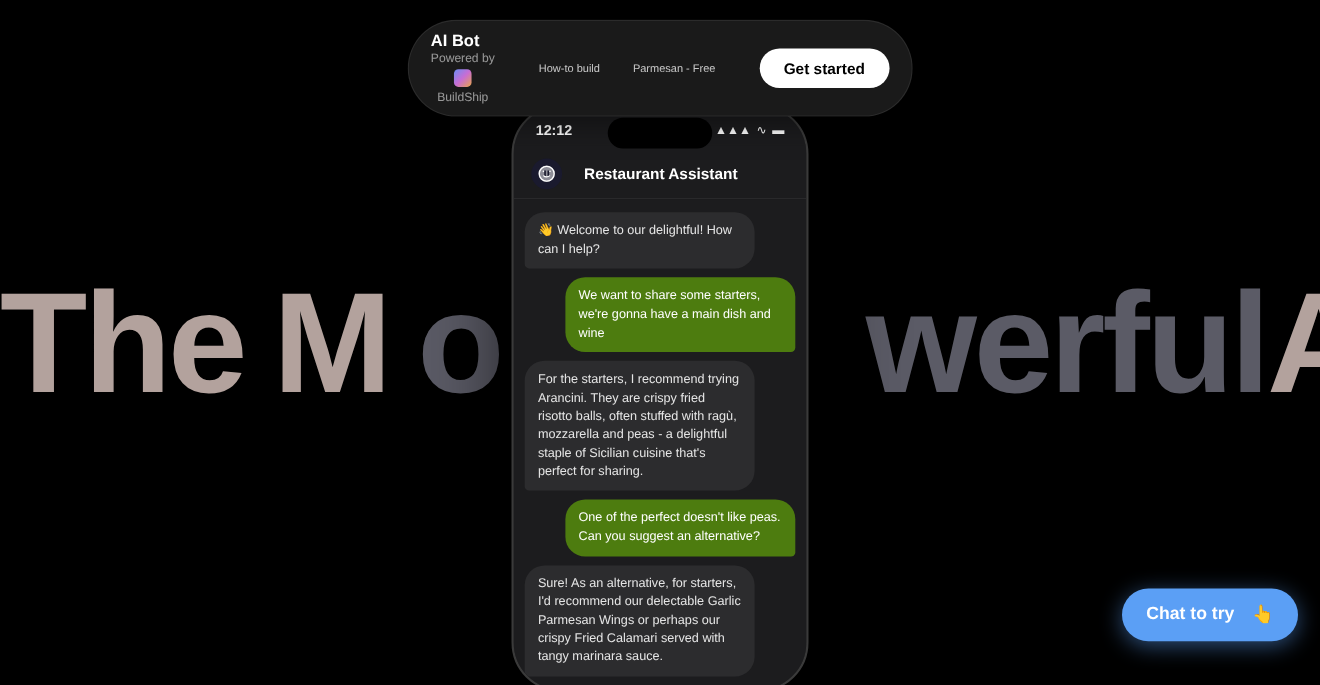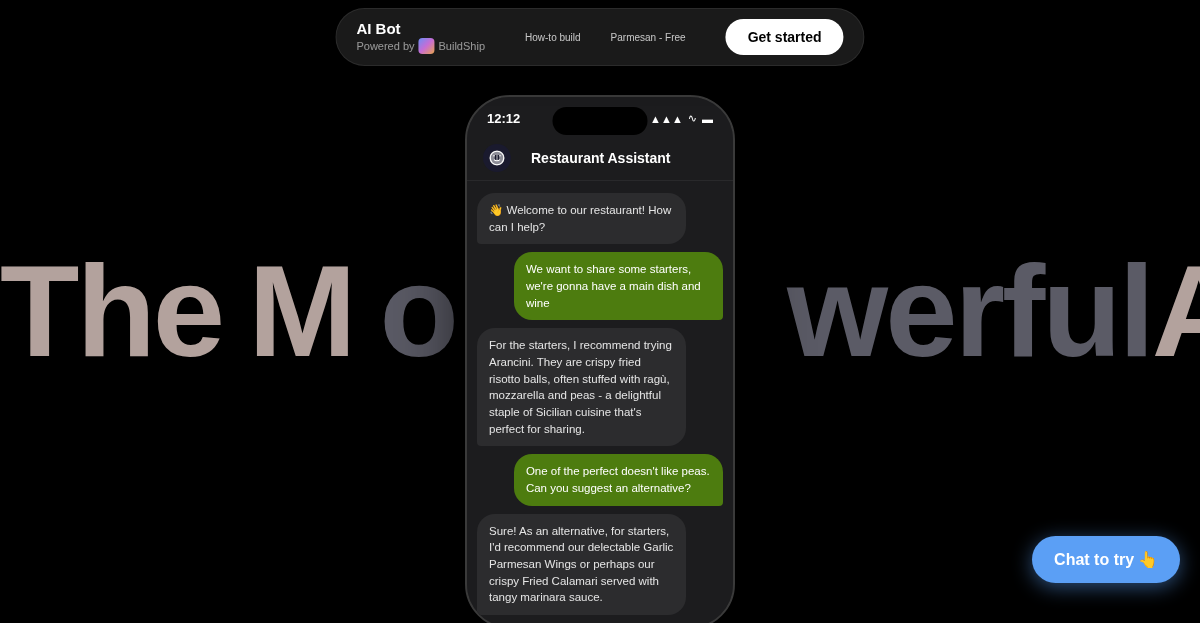--- a/index.html
+++ b/index.html
@@ -66,21 +66,21 @@
       color: rgba(210, 190, 185, 0.85);
     }
 
     .bg-line-2 .word-builder {
       color: rgba(130, 130, 145, 0.7);
     }
 
     
     .navbar {
       position: absolute;
-      top: 8px;
+      top: 18px;
       left: 50%;
       transform: translateX(-50%);
       background: #1a1a1a;
       border-radius: 50px;
       padding: 10px 20px;
       display: flex;
       align-items: center;
       gap: 40px;
       z-index: 100;
       box-shadow: 0 4px 30px rgba(0,0,0,0.5);
@@ -98,20 +98,21 @@
       color: #fff;
       line-height: 1.2;
     }
 
     .navbar-powered {
       font-size: 11px;
       color: rgba(255,255,255,0.55);
       display: flex;
       align-items: center;
       gap: 4px;
+      flex-direction: column;
     }
 
     .buildship-logo {
       width: 16px;
       height: 16px;
       border-radius: 4px;
       background: linear-gradient(135deg, #6b8df5, #c86dd4, #e8a44a);
       display: inline-block;
       flex-shrink: 0;
     }
@@ -266,21 +267,21 @@
       background: #5b9ff5;
       color: #fff;
       border: none;
       border-radius: 50px;
       padding: 14px 22px;
       font-size: 16px;
       font-weight: 600;
       cursor: pointer;
       display: flex;
       align-items: center;
-      gap: 4px;
+      gap: 16px;
       box-shadow: 0 4px 20px rgba(91,159,245,0.5);
       z-index: 100;
     }
   </style>
 </head>
 <body>
 
 <div class="bg-text">
   <div class="bg-line bg-line-1">
     <span class="word-the">The</span>
@@ -326,21 +327,21 @@
         <svg width="18" height="18" viewBox="0 0 24 24" fill="none" xmlns="http://www.w3.org/2000/svg">
           <path d="M12 2C6.48 2 2 6.48 2 12s4.48 10 10 10 10-4.48 10-10S17.52 2 12 2zm-1 14H9V8h2v8zm4 0h-2V8h2v8z" fill="white" opacity="0.5"></path>
           <circle cx="12" cy="12" r="9" stroke="white" stroke-width="1.5" fill="none"></circle>
           <path d="M8 10a1 1 0 100-2 1 1 0 000 2zm8 0a1 1 0 100-2 1 1 0 000 2z" fill="white"></path>
           <path d="M8.5 14.5c1 1.5 5.5 1.5 7 0" stroke="white" stroke-width="1.5" stroke-linecap="round"></path>
         </svg>
       </div>
       <span class="chat-title">Restaurant Assistant</span>
     </div>
     <div class="chat-body">
-      <div class="msg-bubble msg-left">👋 Welcome to our restaurant! How can I help?</div>
+      <div class="msg-bubble msg-left">👋 Welcome to our delightful! How can I help?</div>
       <div class="msg-bubble msg-right">We want to share some starters, we're gonna have a main dish and wine</div>
       <div class="msg-bubble msg-left">For the starters, I recommend trying Arancini. They are crispy fried risotto balls, often stuffed with ragù, mozzarella and peas - a delightful staple of Sicilian cuisine that's perfect for sharing.</div>
       <div class="msg-bubble msg-right">One of the perfect doesn't like peas. Can you suggest an alternative?</div>
       <div class="msg-bubble msg-left">Sure!
 
 As an alternative, for starters, I'd recommend our delectable Garlic Parmesan Wings or perhaps our crispy Fried Calamari served with tangy marinara sauce.</div>
     </div>
   </div>
 </div>
 

